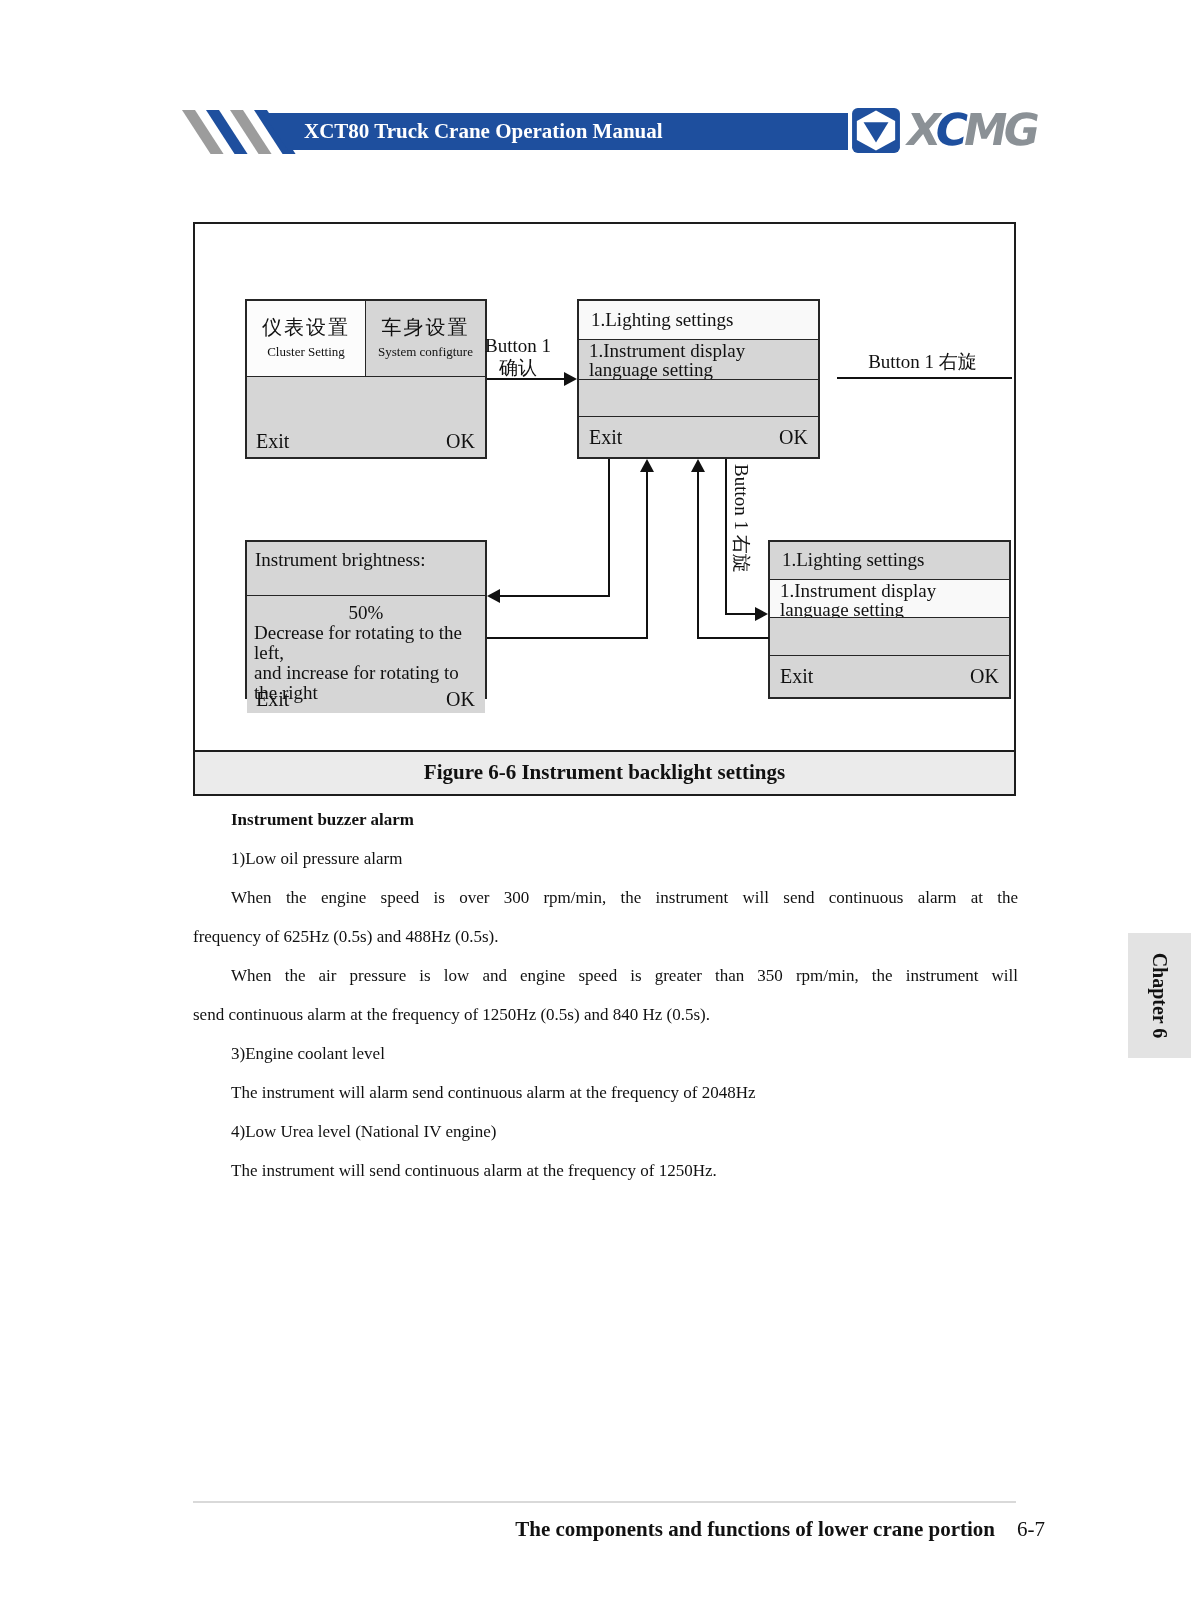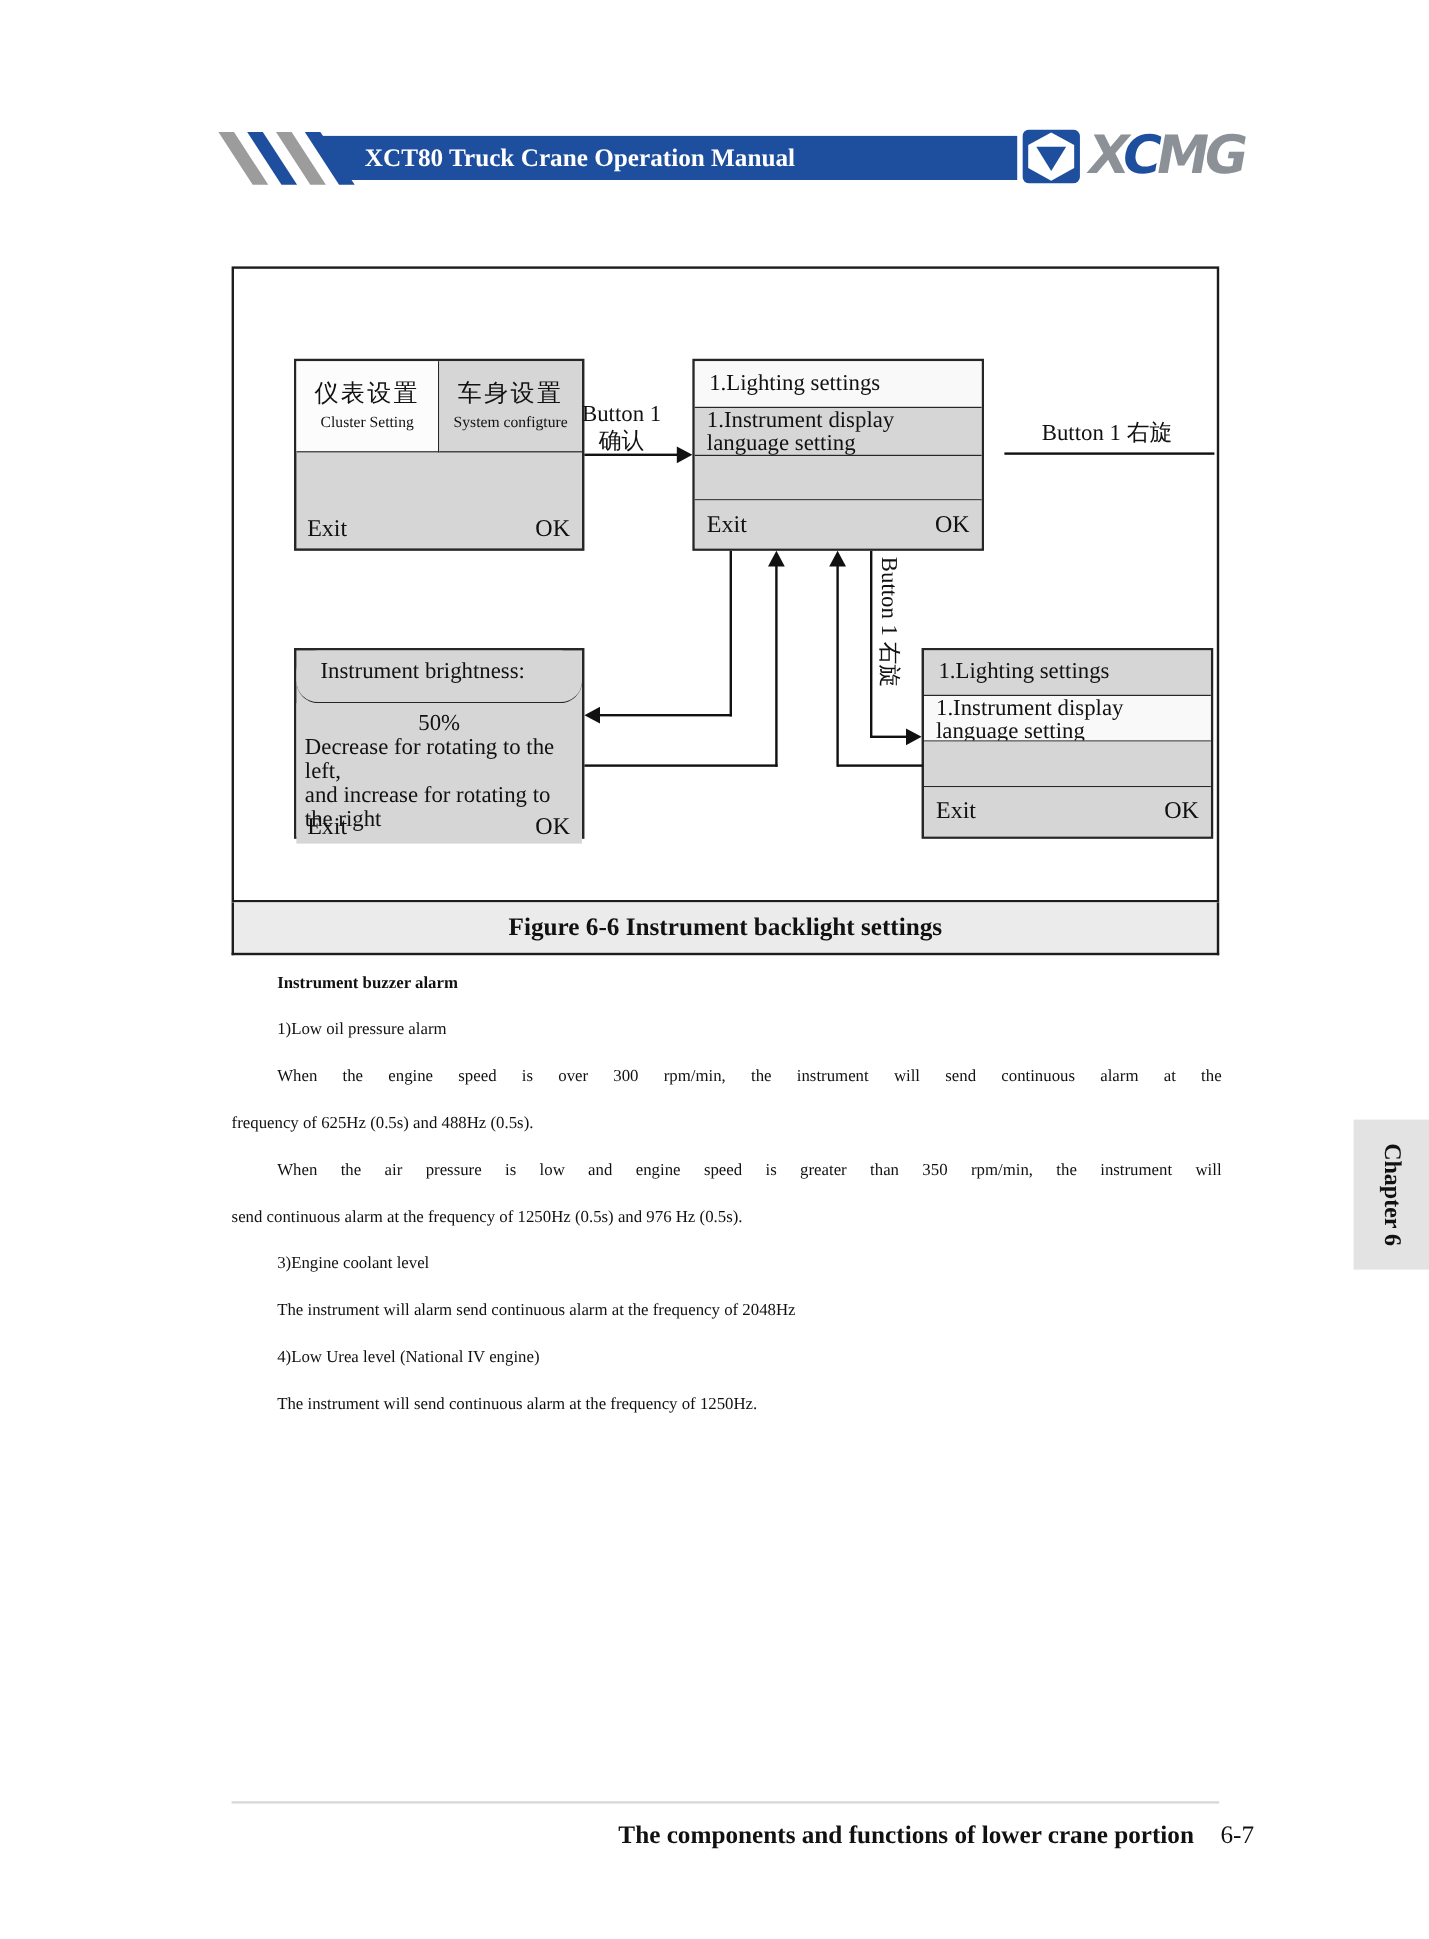--- a/index.html
+++ b/index.html
@@ -44,21 +44,21 @@
   .ah{position:absolute;width:0;height:0;}
   .ah-right{border-top:7px solid transparent;border-bottom:7px solid transparent;border-left:13px solid #111;}
   .ah-left{border-top:7px solid transparent;border-bottom:7px solid transparent;border-right:13px solid #111;}
   .ah-up{border-left:7px solid transparent;border-right:7px solid transparent;border-bottom:13px solid #111;}
 
   .anno{position:absolute;font-size:19px;text-align:center;line-height:22px;}
   .vlabel{position:absolute;left:559px;top:240px;width:126px;font-size:19px;
           transform:rotate(90deg);transform-origin:0 0;white-space:nowrap;}
 
   
-  .bodytext{position:absolute;left:193px;top:800px;width:825px;font-size:14px;}
+  .bodytext{position:absolute;left:193px;top:800px;width:825px;font-size:17px;}
   .line{height:39px;line-height:39px;white-space:nowrap;overflow:visible;}
   .ind{padding-left:38px;}
   .b{font-weight:bold;}
   .jl{white-space:normal;text-align:justify;text-align-last:justify;}
 
   
   .chapter-tab{position:absolute;left:1128px;top:933px;width:63px;height:125px;background:#e3e3e3;
                display:flex;align-items:center;justify-content:center;}
   .chapter-tab span{transform:rotate(90deg);white-space:nowrap;font-weight:bold;font-size:20px;}
   .footer-rule{position:absolute;left:193px;top:1501px;width:823px;height:2px;background:#d9d9d9;}
@@ -114,21 +114,21 @@
       <div class="row r-gray" style="height:37px;"></div>
       <div class="row r-gray" style="height:40px;">
         <div class="exitok2">
           <span>Exit</span>
           <span>OK</span>
         </div>
       </div>
     </div>
 
     <div class="screen" style="left:50px;top:316px;width:242px;height:159px;">
-      <div class="row r-gray" style="height:44px;line-height:36px;padding-left:20px;border-radius:18px;">Instrument brightness:</div>
+      <div class="row r-gray" style="height:54px;line-height:36px;padding-left:8px;">Instrument brightness:</div>
       <div class="r-gray" style="height:117px;position:relative;">
         <div style="text-align:center;padding-top:7px;line-height:20px;">50%</div>
         <div style="padding-left:7px;line-height:20px;">Decrease for rotating to the left,</div>
         <div style="padding-left:7px;line-height:20px;">and increase for rotating to</div>
         <div style="padding-left:7px;line-height:20px;">the right</div>
         <div class="exitok" style="bottom:2px;">
           <span>Exit</span>
           <span>OK</span>
         </div>
       </div>
@@ -179,21 +179,21 @@
   </div>
 
   <div class="fig-caption">Figure 6-6 Instrument backlight settings</div>
 
   <div class="bodytext">
     <div class="line ind b">Instrument buzzer alarm</div>
     <div class="line ind">1)Low oil pressure alarm</div>
     <div class="line ind jl">When the engine speed is over 300 rpm/min, the instrument will send continuous alarm at the</div>
     <div class="line">frequency of 625Hz (0.5s) and 488Hz (0.5s).</div>
     <div class="line ind jl">When the air pressure is low and engine speed is greater than 350 rpm/min, the instrument will</div>
-    <div class="line">send continuous alarm at the frequency of 1250Hz (0.5s) and 976 Hz (0.5s).</div>
+    <div class="line">send continuous alarm at the frequency of 1250Hz (0.5s) and 840 Hz (0.5s).</div>
     <div class="line ind">3)Engine coolant level</div>
     <div class="line ind">The instrument will alarm send continuous alarm at the frequency of 2048Hz</div>
     <div class="line ind">4)Low Urea level (National IV engine)</div>
     <div class="line ind">The instrument will send continuous alarm at the frequency of 1250Hz.</div>
   </div>
 
   <div class="chapter-tab">
     <span>Chapter 6</span>
   </div>
 

